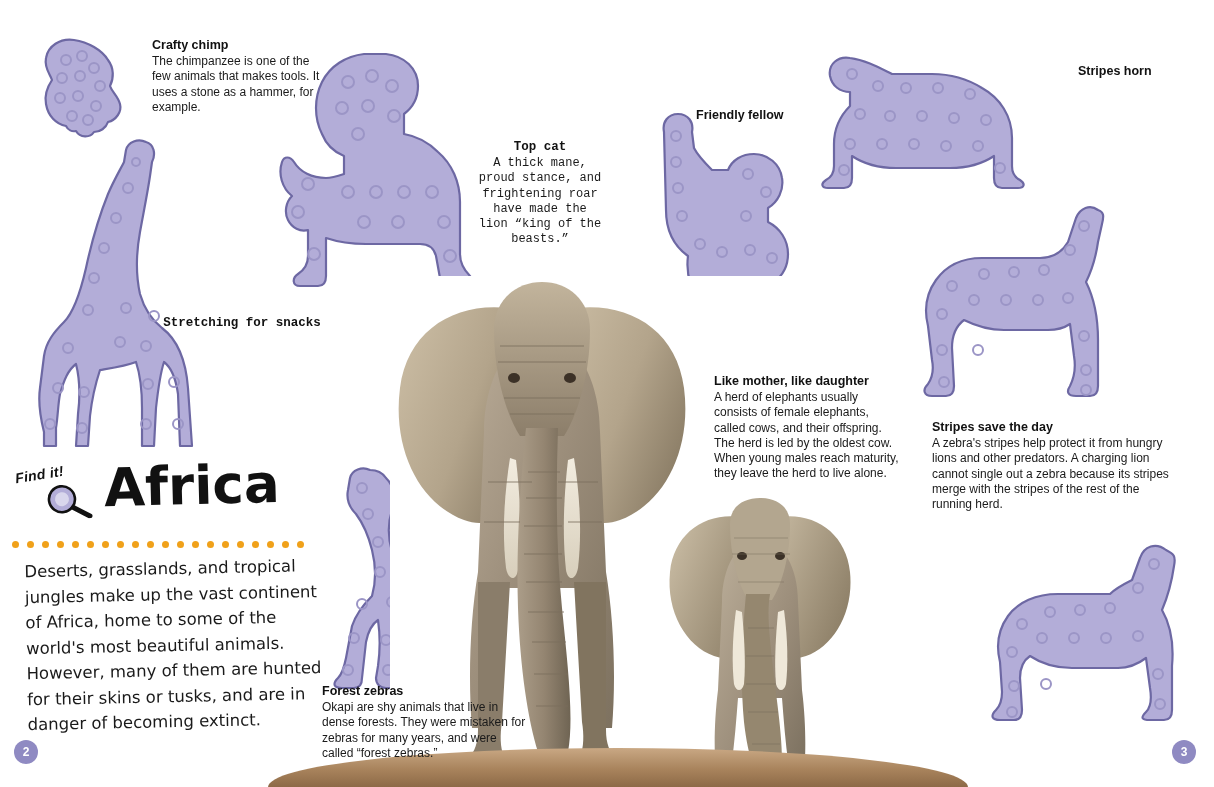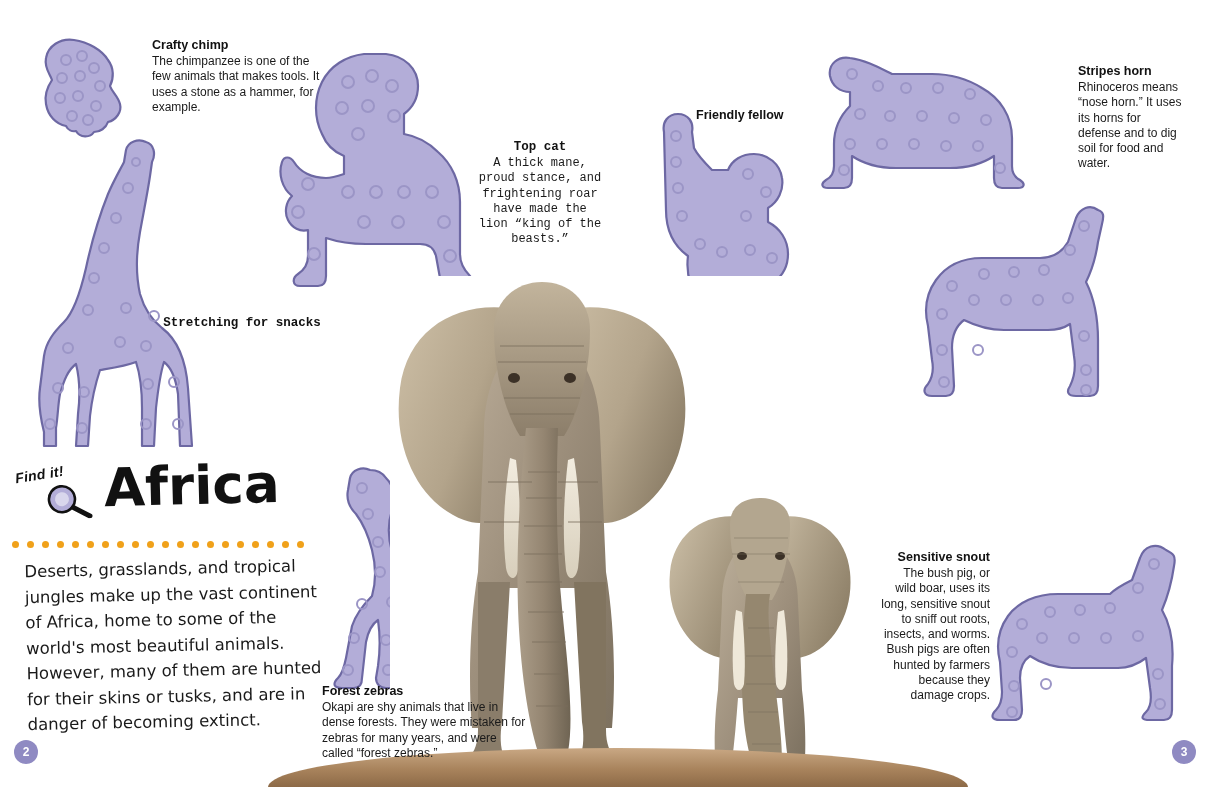--- a/index.html
+++ b/index.html
@@ -519,33 +519,36 @@
     <p class="cap-title">Top cat</p>
     <p class="cap-body">A thick mane, proud stance, and frightening roar have made the lion “king of the beasts.”</p>
   </div>
 
   <div class="blk" style="left:696px; top:108px; width:112px;">
     <p class="cap-title">Friendly fellow</p>
   </div>
 
   <div class="blk" style="left:1078px; top:64px; width:108px;">
     <p class="cap-title">Stripes horn</p>
-    <p class="cap-body">Rhinoceros means “nose horn.” It uses its horns for defense and to dig soil for food and water.</p>
   </div>
 
   <div class="blk ctr" style="left:160px; top:316px; width:164px;">
     <p class="cap-title">Stretching for snacks</p>
   </div>
 
-
-
-  <div class="blk rgt" style="left:880px; top:550px; width:110px;">
-    <p class="cap-title">Sensitive snout</p>
-    <p class="cap-body">The bush pig, or wild boar, uses its long, sensitive snout to sniff out roots, insects, and worms. Bush pigs are often hunted by farmers because they damage crops.</p>
-  </div>
+  <div class="blk" style="left:714px; top:374px; width:186px;">
+    <p class="cap-title">Like mother, like daughter</p>
+    <p class="cap-body">A herd of elephants usually consists of female elephants, called cows, and their offspring. The herd is led by the oldest cow. When young males reach maturity, they leave the herd to live alone.</p>
+  </div>
+
+  <div class="blk" style="left:932px; top:420px; width:248px;">
+    <p class="cap-title">Stripes save the day</p>
+    <p class="cap-body">A zebra's stripes help protect it from hungry lions and other predators. A charging lion cannot single out a zebra because its stripes merge with the stripes of the rest of the running herd.</p>
+  </div>
+
 
   <div class="blk" style="left:322px; top:684px; width:206px;">
     <p class="cap-title">Forest zebras</p>
     <p class="cap-body">Okapi are shy animals that live in dense forests. They were mistaken for zebras for many years, and were called “forest zebras.”</p>
   </div>
 
   <div class="find-it">
     <span class="find-it-text">Find it!</span>
     <span class="magnifier">
       <svg width="46" height="40" viewBox="0 0 46 40">

